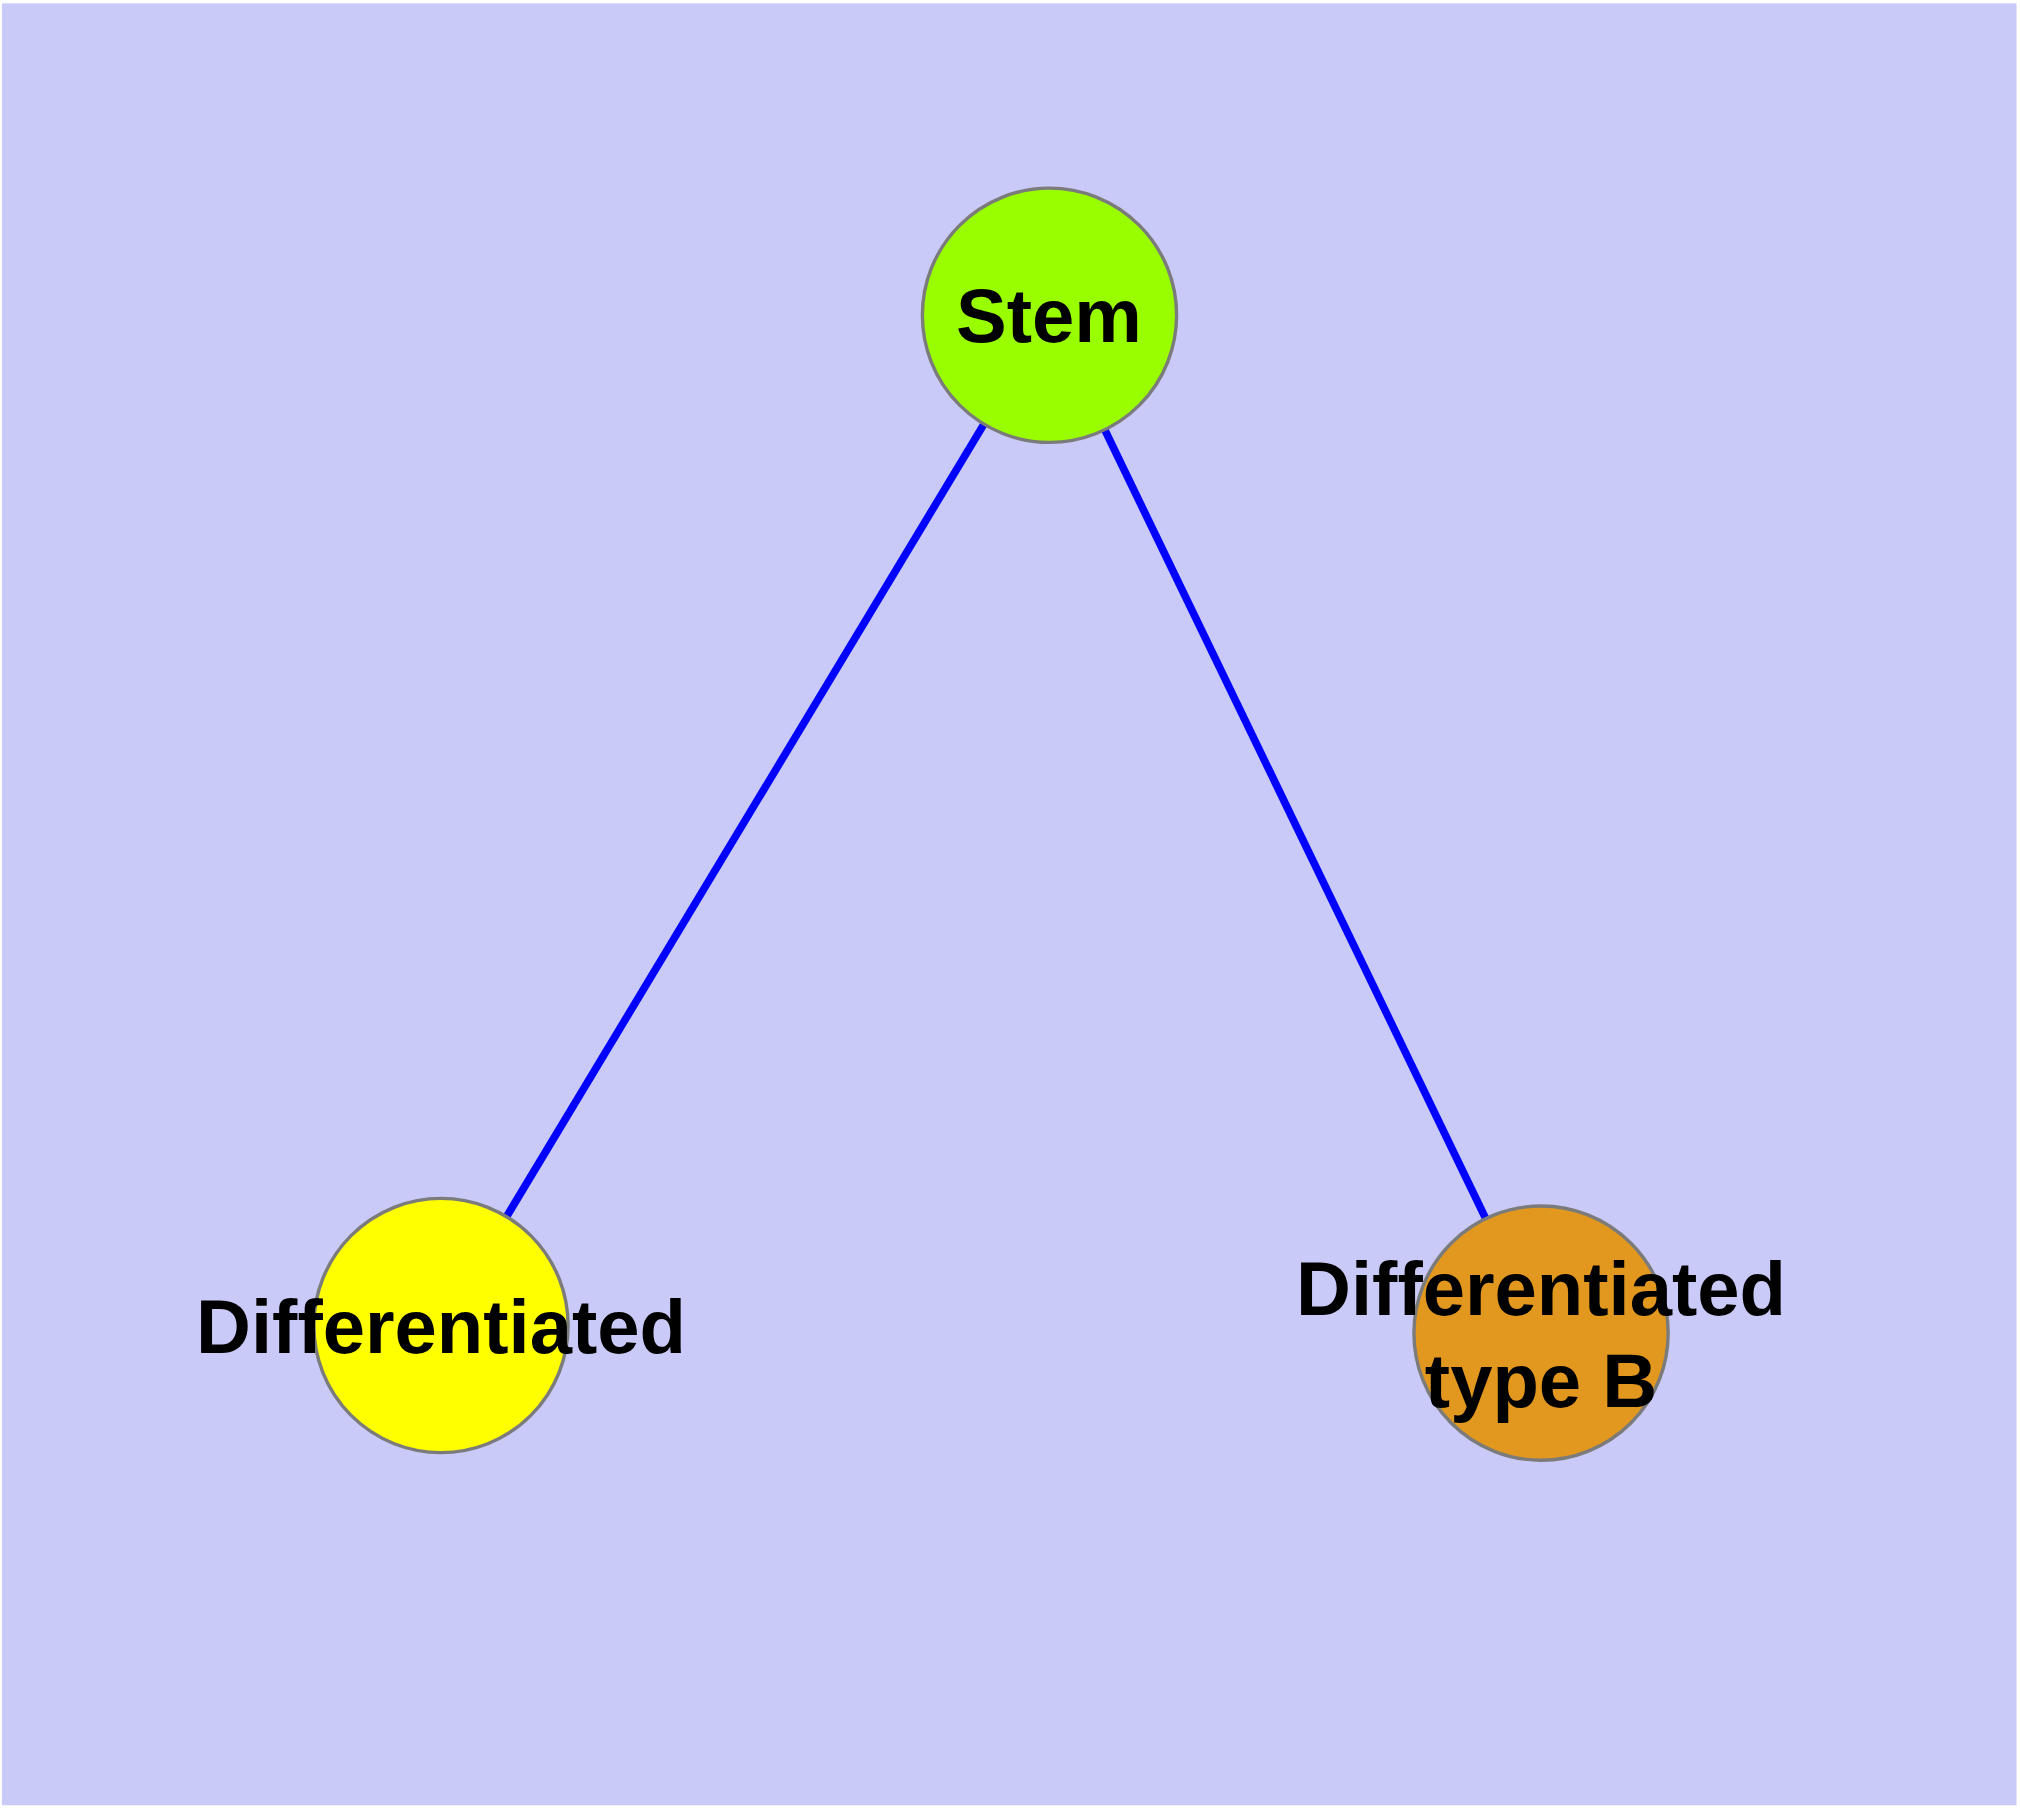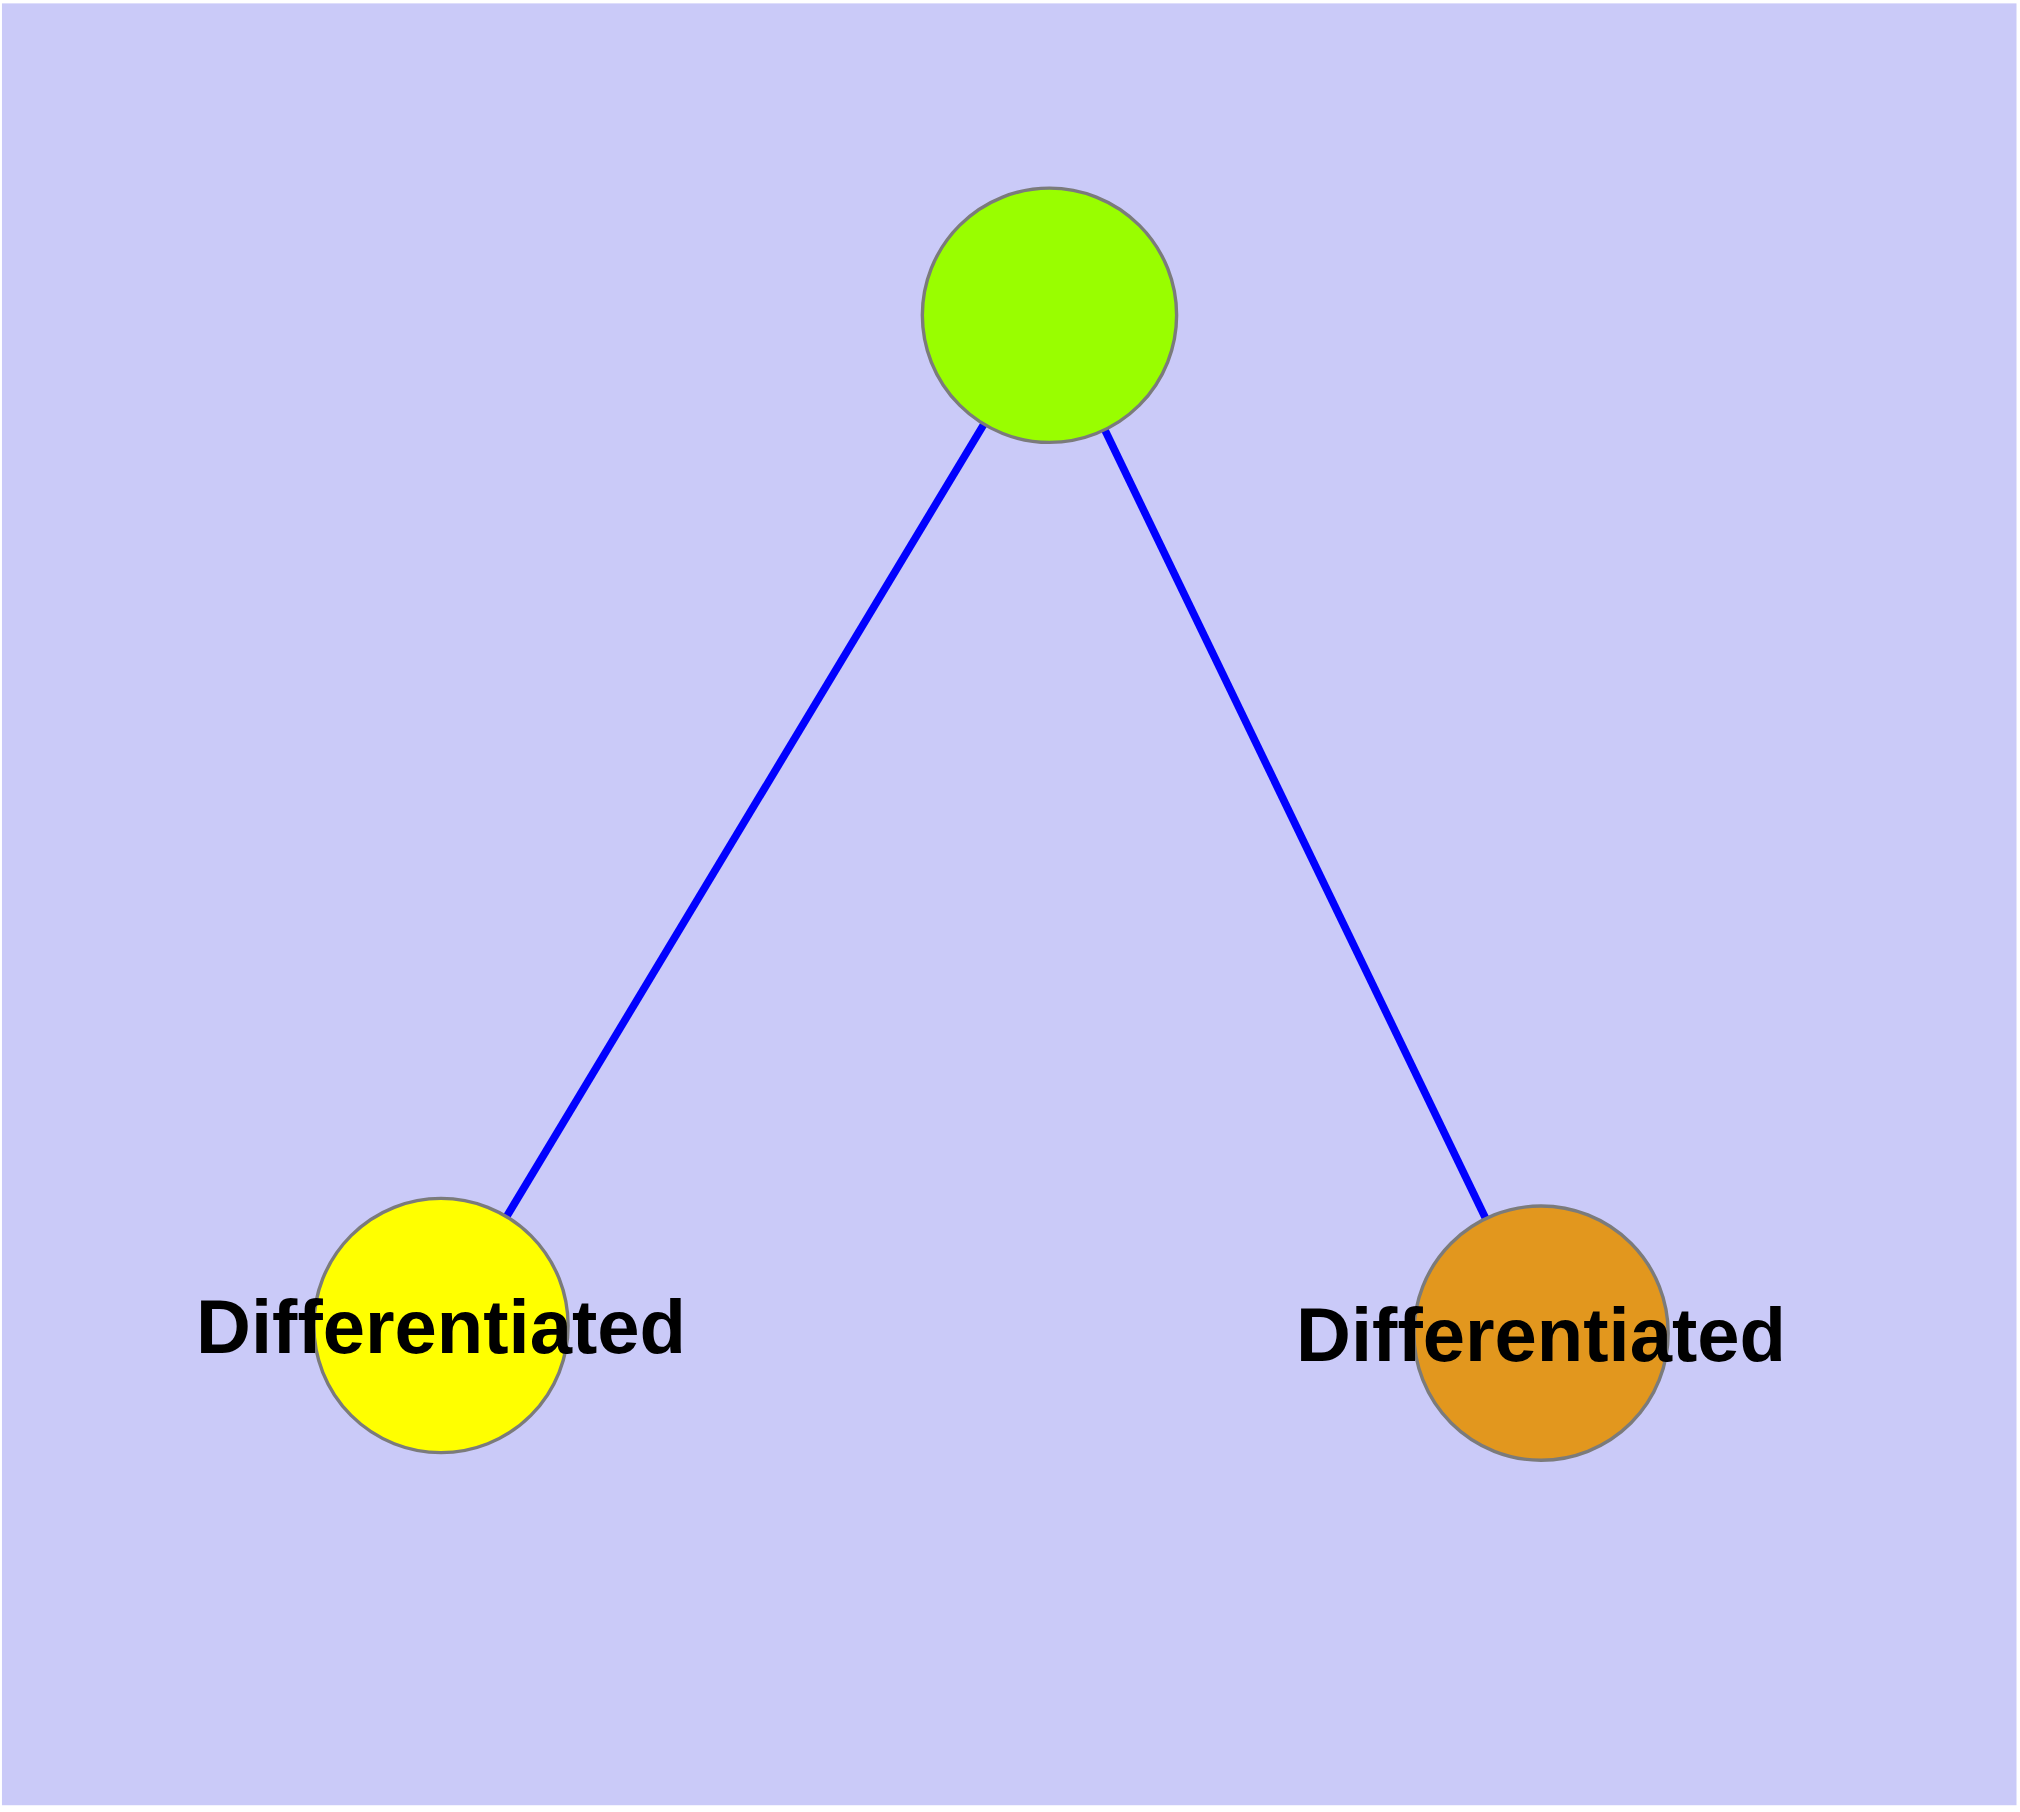--- a/index.html
+++ b/index.html
@@ -45,23 +45,27 @@
     <rect x="2" y="4" width="2377" height="2126" fill="#CACAF8"></rect>
 
     <line x1="1238" y1="372" x2="520" y2="1564" stroke-width="9" stroke="#0101FE"></line>
     <line x1="1238" y1="372" x2="1818" y2="1573" stroke-width="9" stroke="#0101FE"></line>
 
     <circle cx="1238" cy="372" r="150" stroke-width="4" fill="#99FE00" stroke="#7B7B7B"></circle>
     <circle cx="520" cy="1564" r="150" stroke-width="4" fill="#FFFF00" stroke="#7B7B7B"></circle>
     <circle cx="1818" cy="1573" r="150" stroke-width="4" fill="#E2971E" stroke="#7B7B7B"></circle>
   </svg>
 
+  <div class="node-label" style="left:1049px; top:316px;">
+    <span class="label-line">Stem</span>
+  </div>
 
   <div class="node-label" style="left:441px; top:1327px;">
     <span class="label-line">Differentiated</span>
   </div>
 
   <div class="node-label" style="left:1541px; top:1335px;">
     <span class="label-line">Differentiated</span>
+    <span class="label-line">type B</span>
   </div>
 
 </div>
 
 
 </body></html>

